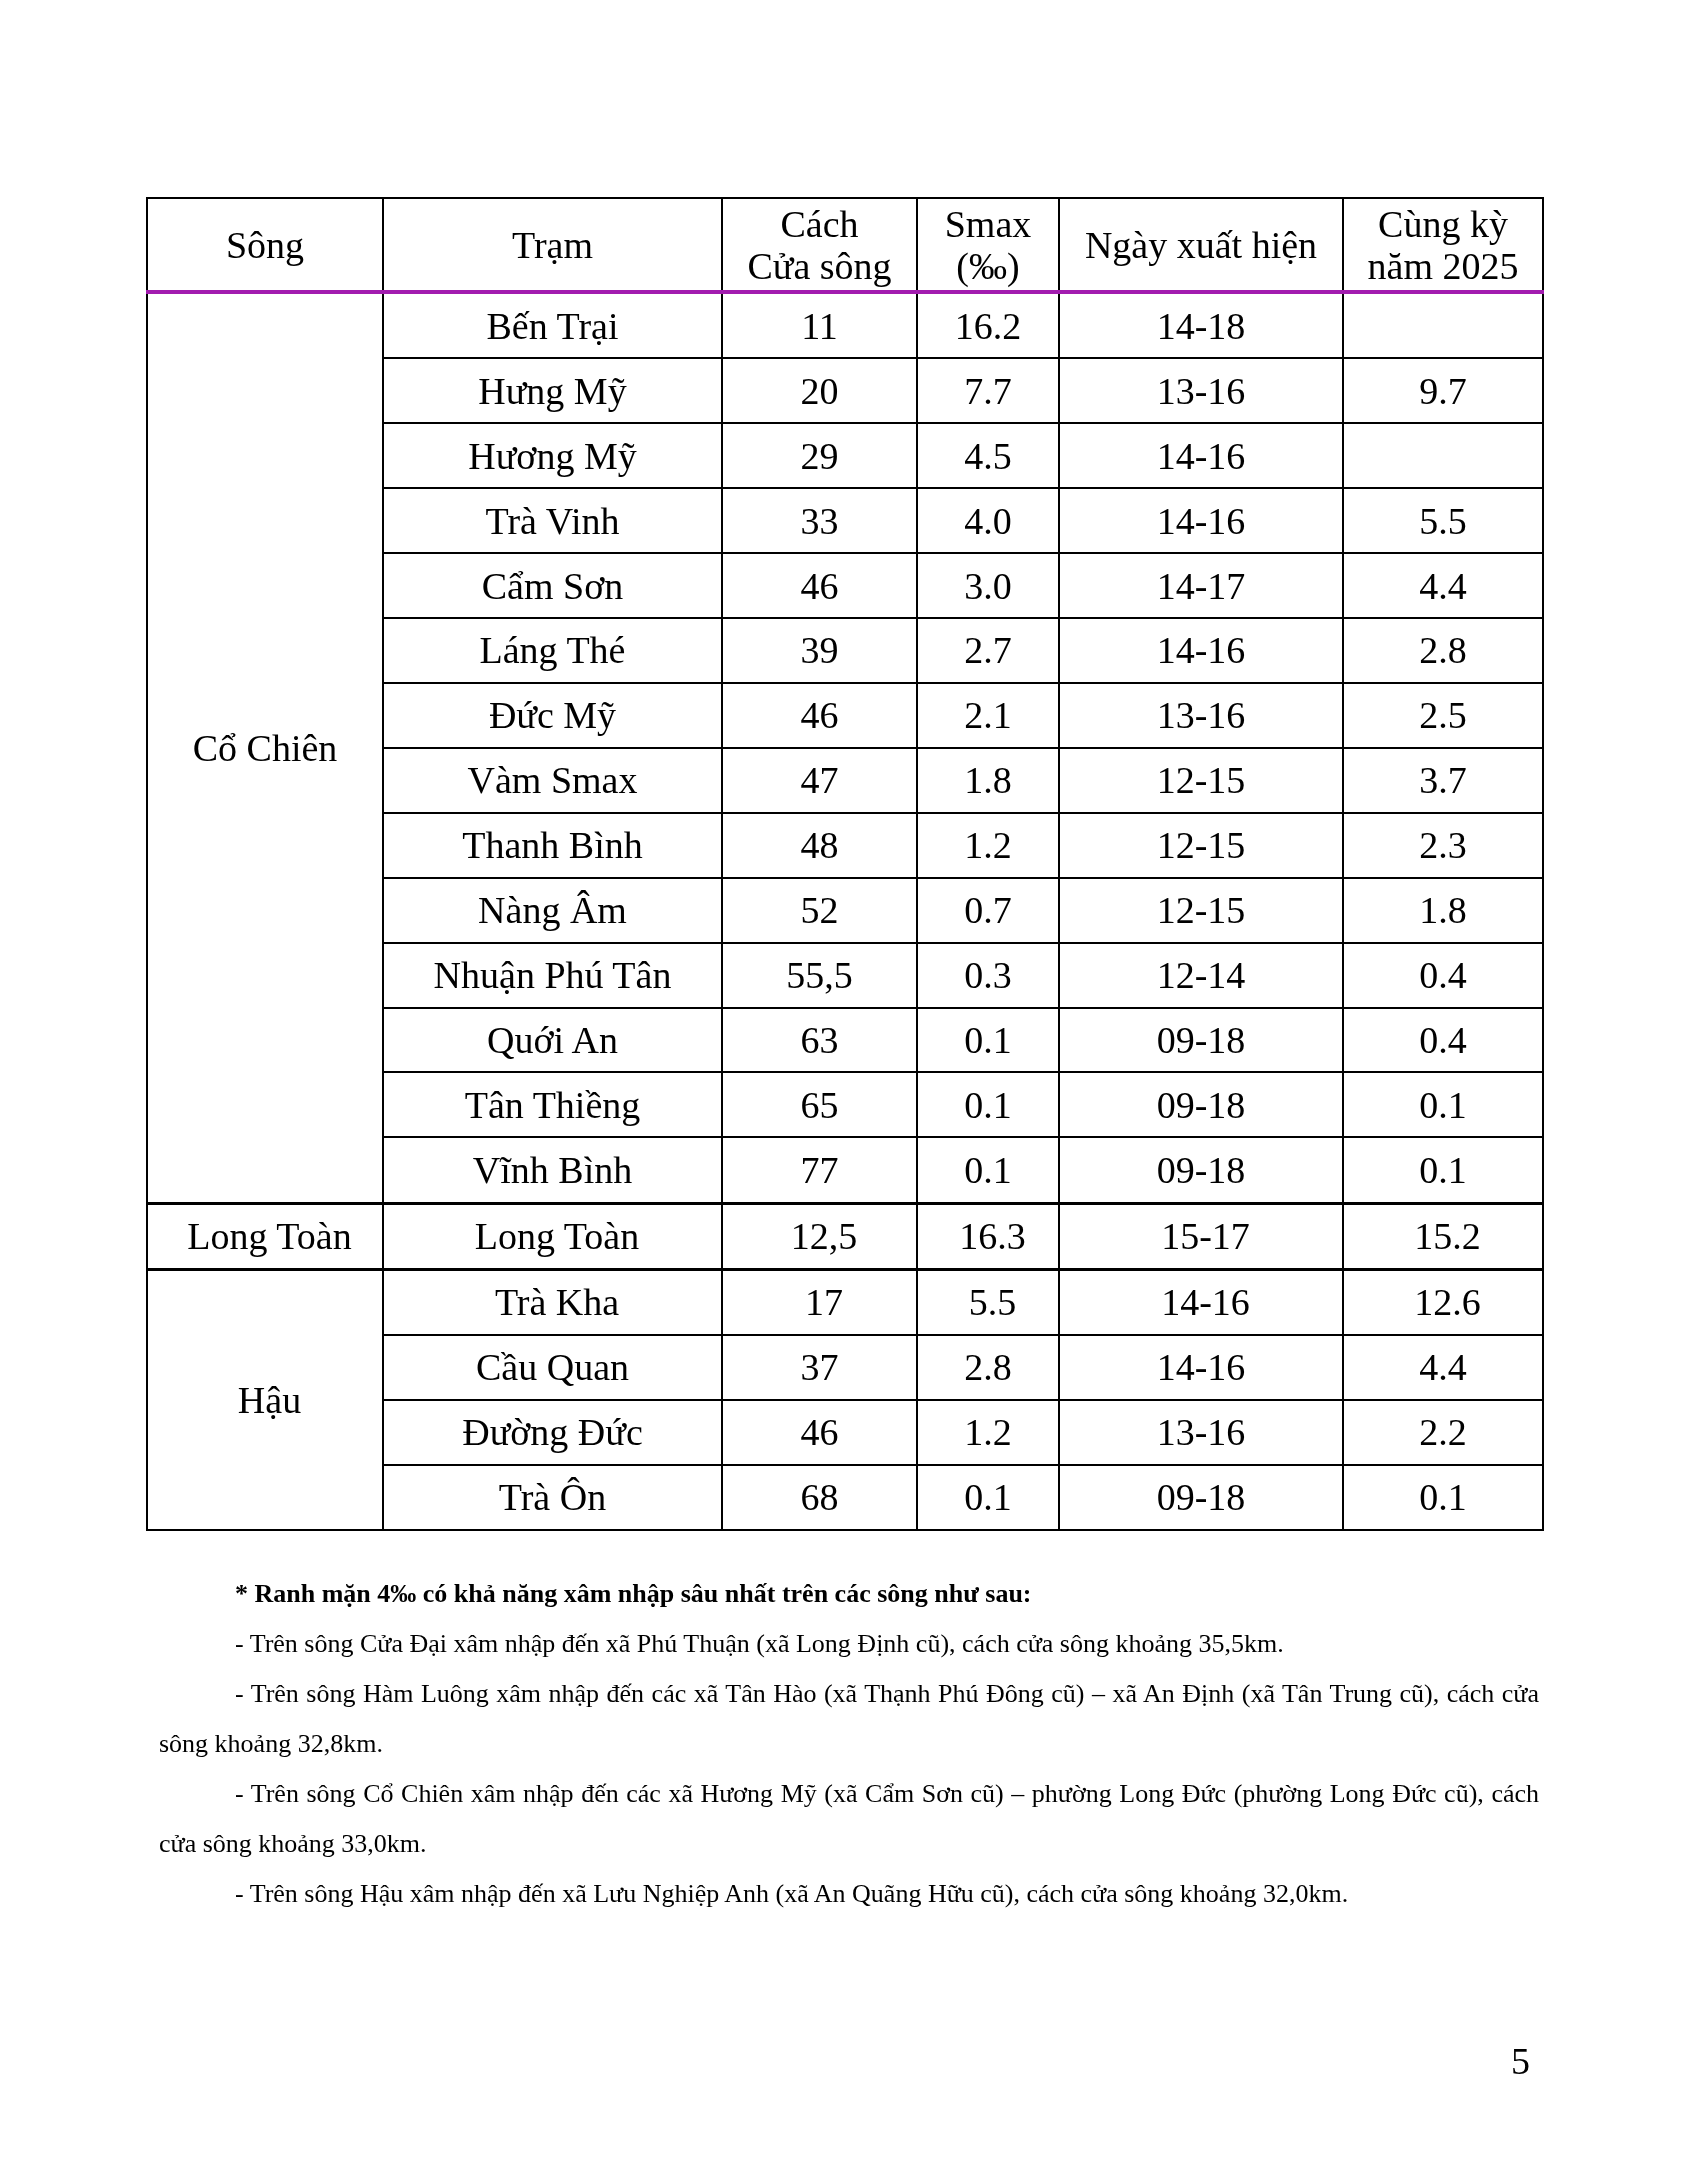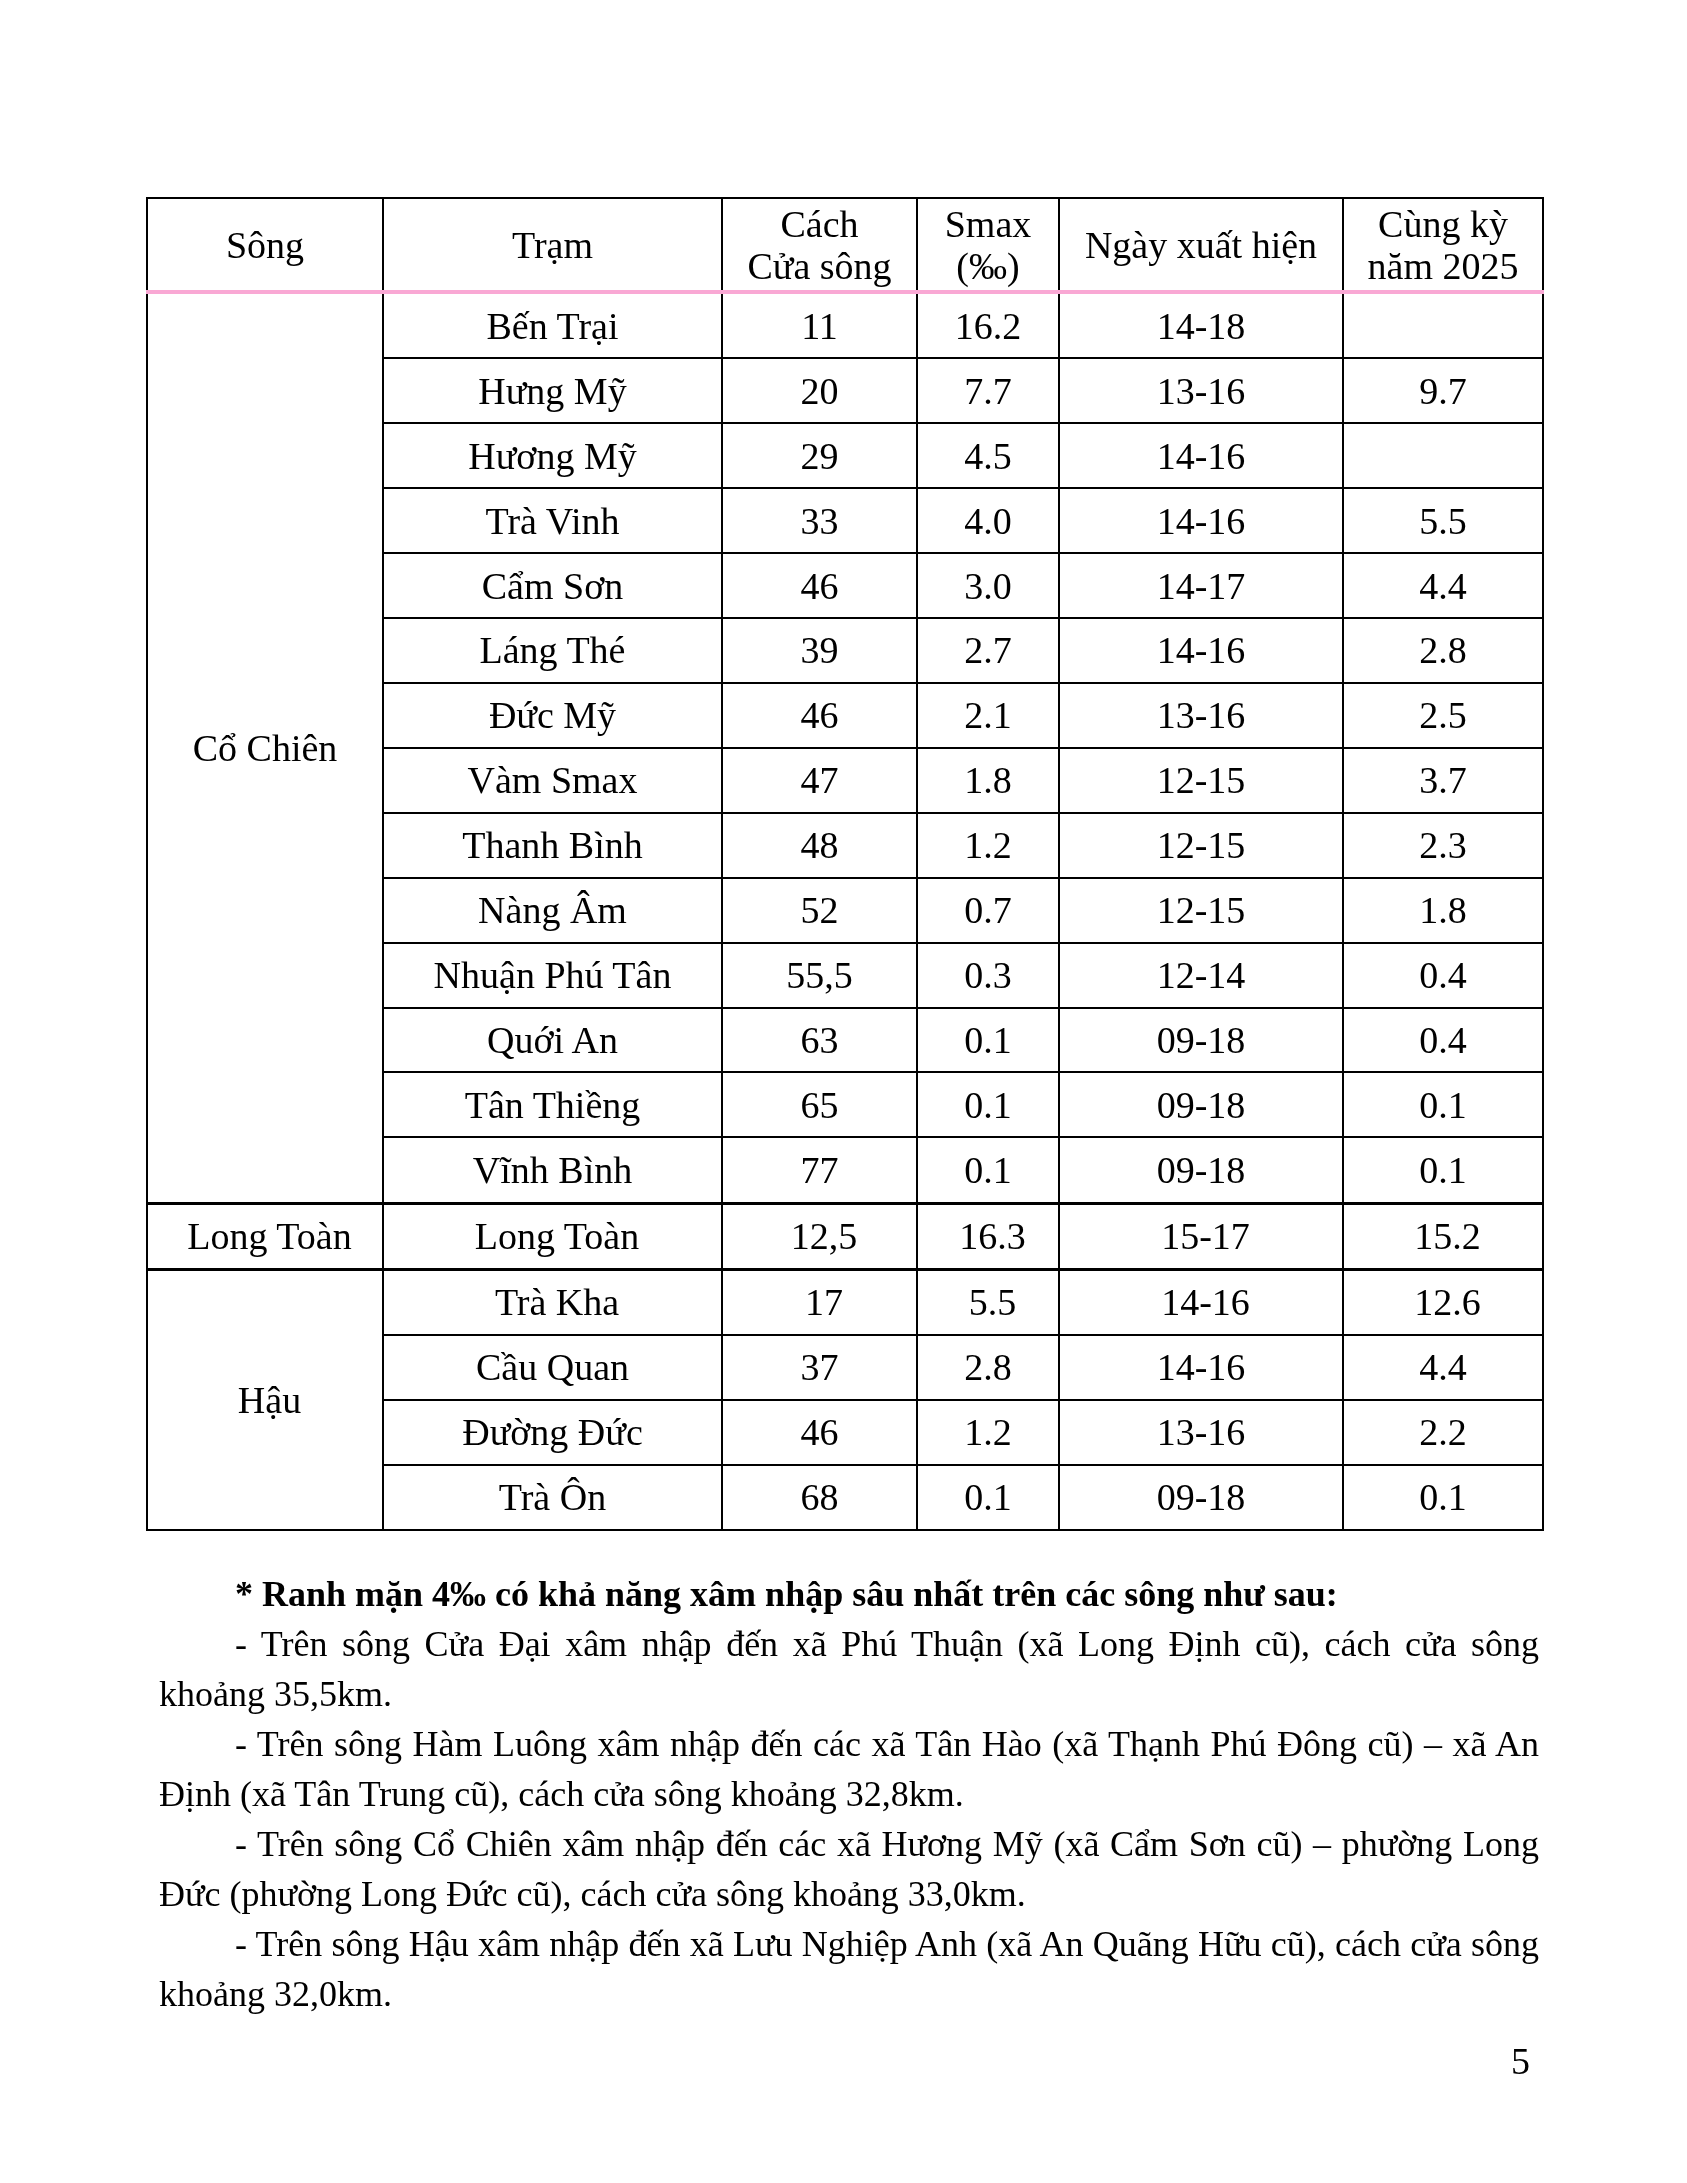--- a/index.html
+++ b/index.html
@@ -28,37 +28,37 @@
   table.doc-table td {
     border: 2px solid #000;
     text-align: center;
     vertical-align: middle;
     padding: 0;
     font-weight: normal;
     overflow: hidden;
   }
   table.doc-table thead th {
     height: 91px;
-    border-bottom: 4px solid #f9a8d4;
+    border-bottom: 4px solid #a21caf;
     line-height: 42px;
   }
   table.doc-table tr.section-start > td {
     border-top: 3.3px solid #000;
     padding-left: 9px;
   }
   
   .notes {
     position: absolute;
     left: 159px;
     top: 1569px;
     width: 1380px;
   }
   .notes p {
     margin: 0;
-    font-size: 36px;
+    font-size: 26px;
     line-height: 50px;
     text-align: justify;
     text-indent: 76px;
   }
   .notes p.heading { font-weight: bold; }
   
   .page-num {
     position: absolute;
     top: 2039px;
     right: 157px;

